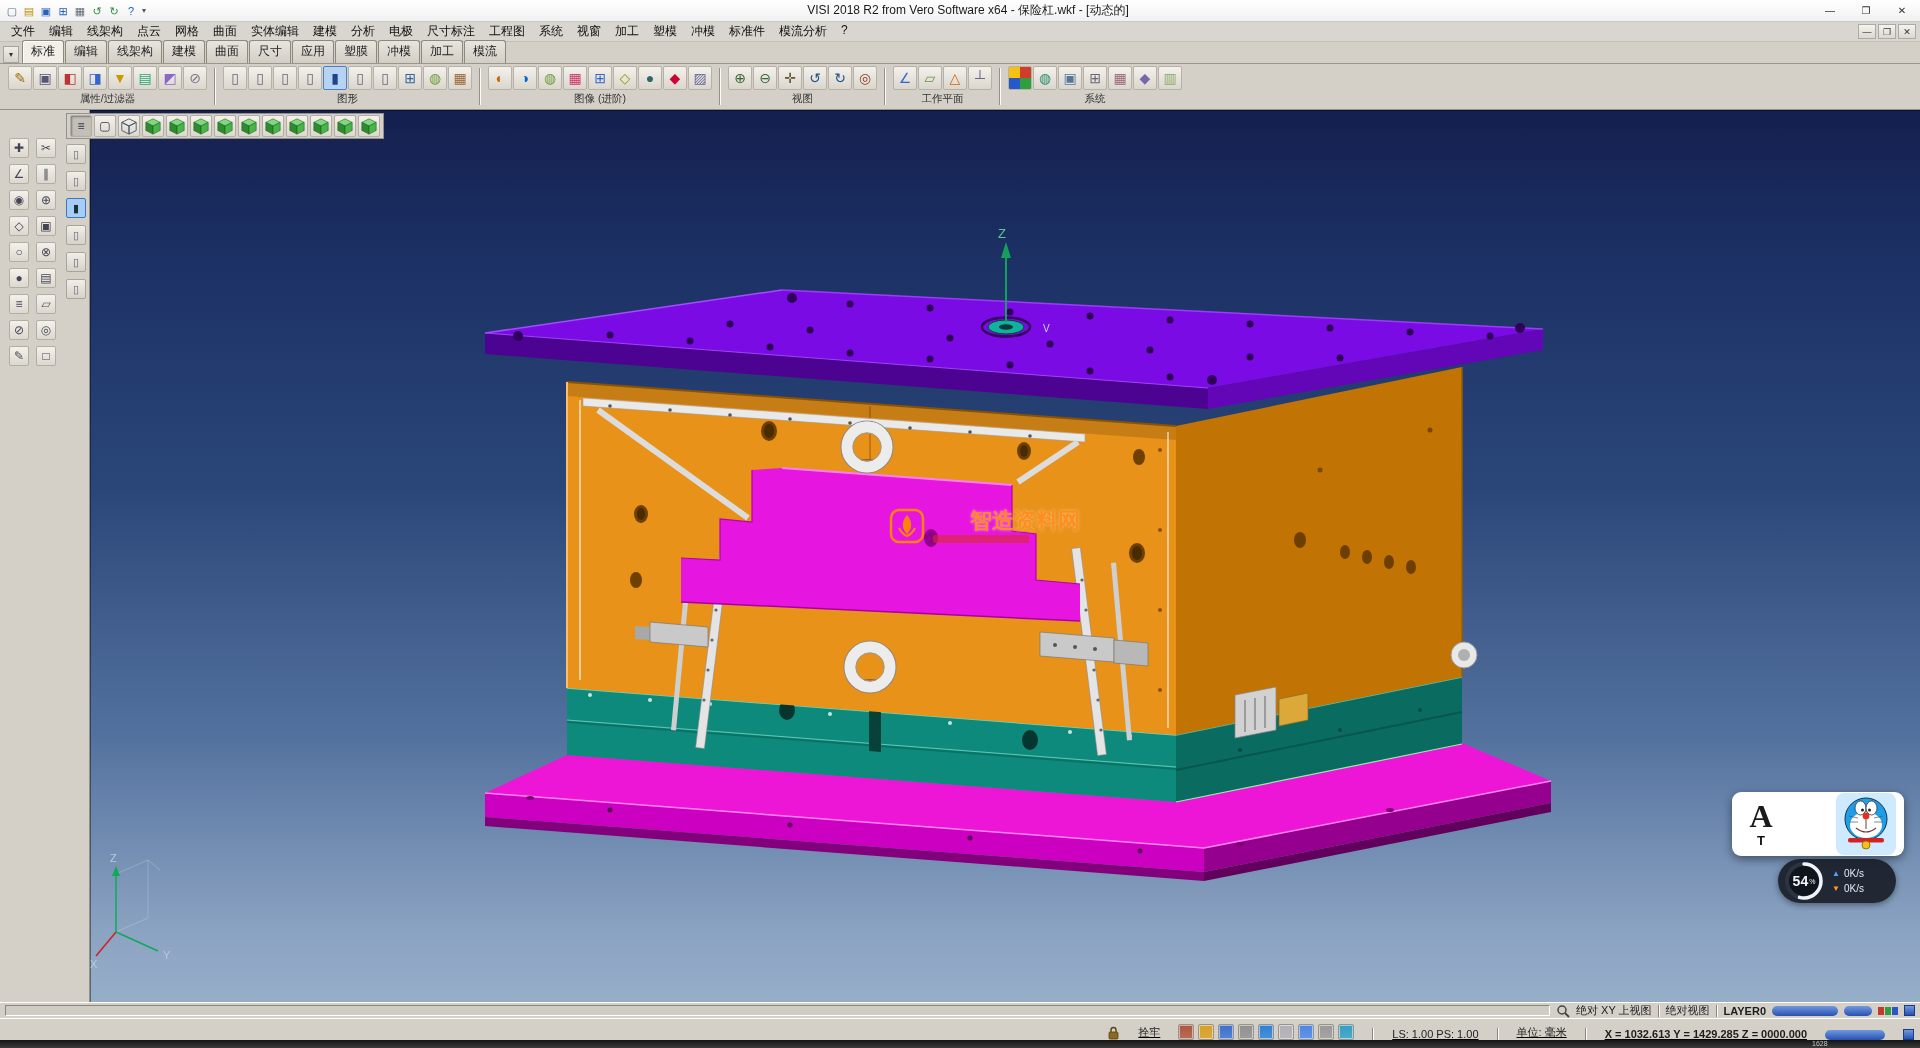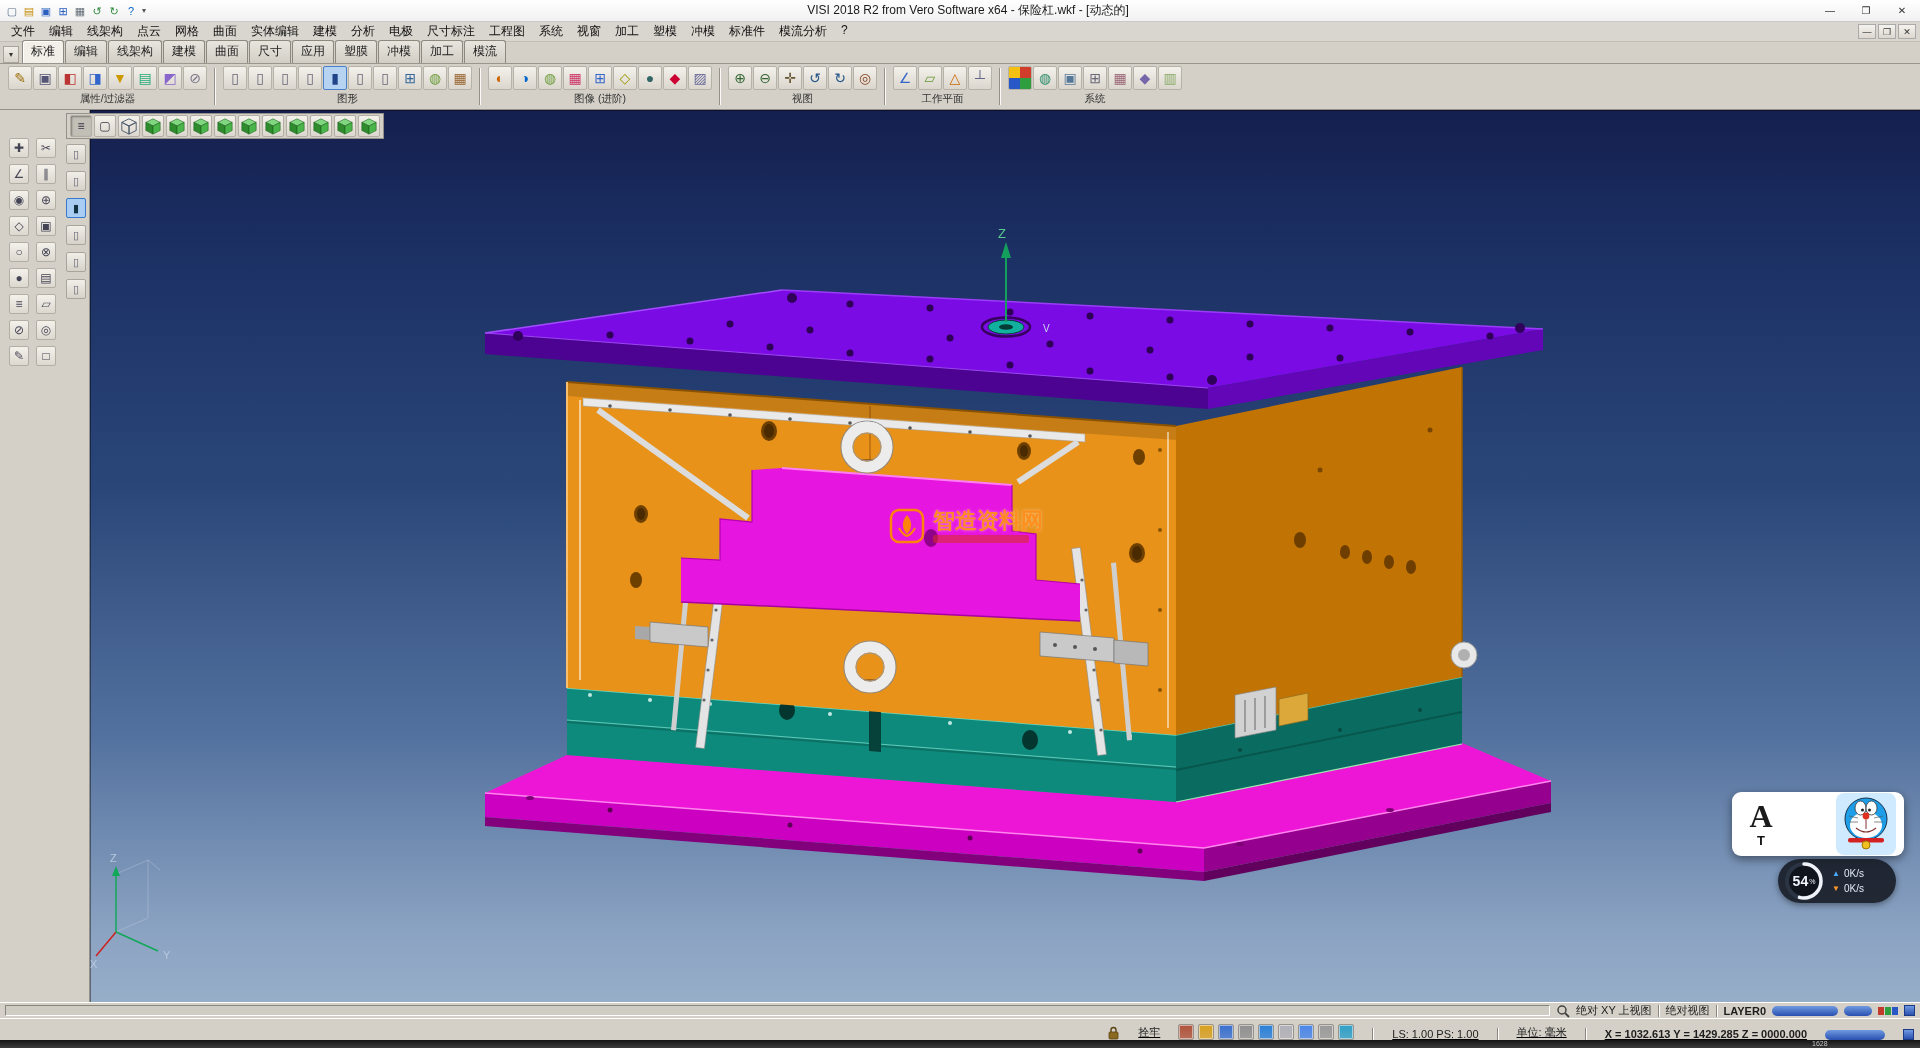--- a/index.html
+++ b/index.html
@@ -71,21 +71,21 @@
 
   .mini-col { position:absolute; left:66px; top:34px; display:flex; flex-direction:column; gap:7px; z-index:5; }
   .mini-btn { width:20px; height:20px; border:1px solid #a9a59b; border-radius:2px; font-size:11px;
               line-height:18px; text-align:center; color:#667;
               background:linear-gradient(#f1eee8,#d6d2c9); }
   .mini-btn.active { background:#a9cdf2; border-color:#3a78c8; color:#134; }
 
   
   .watermark { position:absolute; left:799px; top:398px; display:flex; align-items:center; gap:8px;
                opacity:.95; z-index:4; pointer-events:none; }
-  .wm-text { font-size:22px; font-weight:bold; color:#ff8f1f; text-shadow:0 0 3px rgba(255,255,255,.45); line-height:1.05; }
+  .wm-text { font-size:22px; font-weight:bold; color:#ff8f1f; text-shadow:0 0 3px rgba(255,255,255,.45); line-height:1.05;margin-left:37px; }
   .wm-red { width:96px; height:8px; border-radius:2px; background:rgba(216,44,44,.62); margin-top:2px; }
 
   
   .ime-card { position:absolute; left:1642px; top:682px; width:172px; height:64px; background:#fff;
               border-radius:9px; box-shadow:0 3px 10px rgba(0,0,0,.45); display:flex; align-items:center;
               padding:4px 8px; gap:8px; z-index:6; }
   .ime-left { display:flex; flex-direction:column; align-items:center; width:42px; }
   .ime-a { font-family:"Liberation Serif",serif; font-size:32px; font-weight:bold; color:#1b1b1b; line-height:1; }
   .ime-t { font-size:13px; font-weight:bold; color:#111; margin-top:1px; }
   .ime-dora { margin-left:auto; background:#cfeaff; border-radius:8px; padding:1px; }

